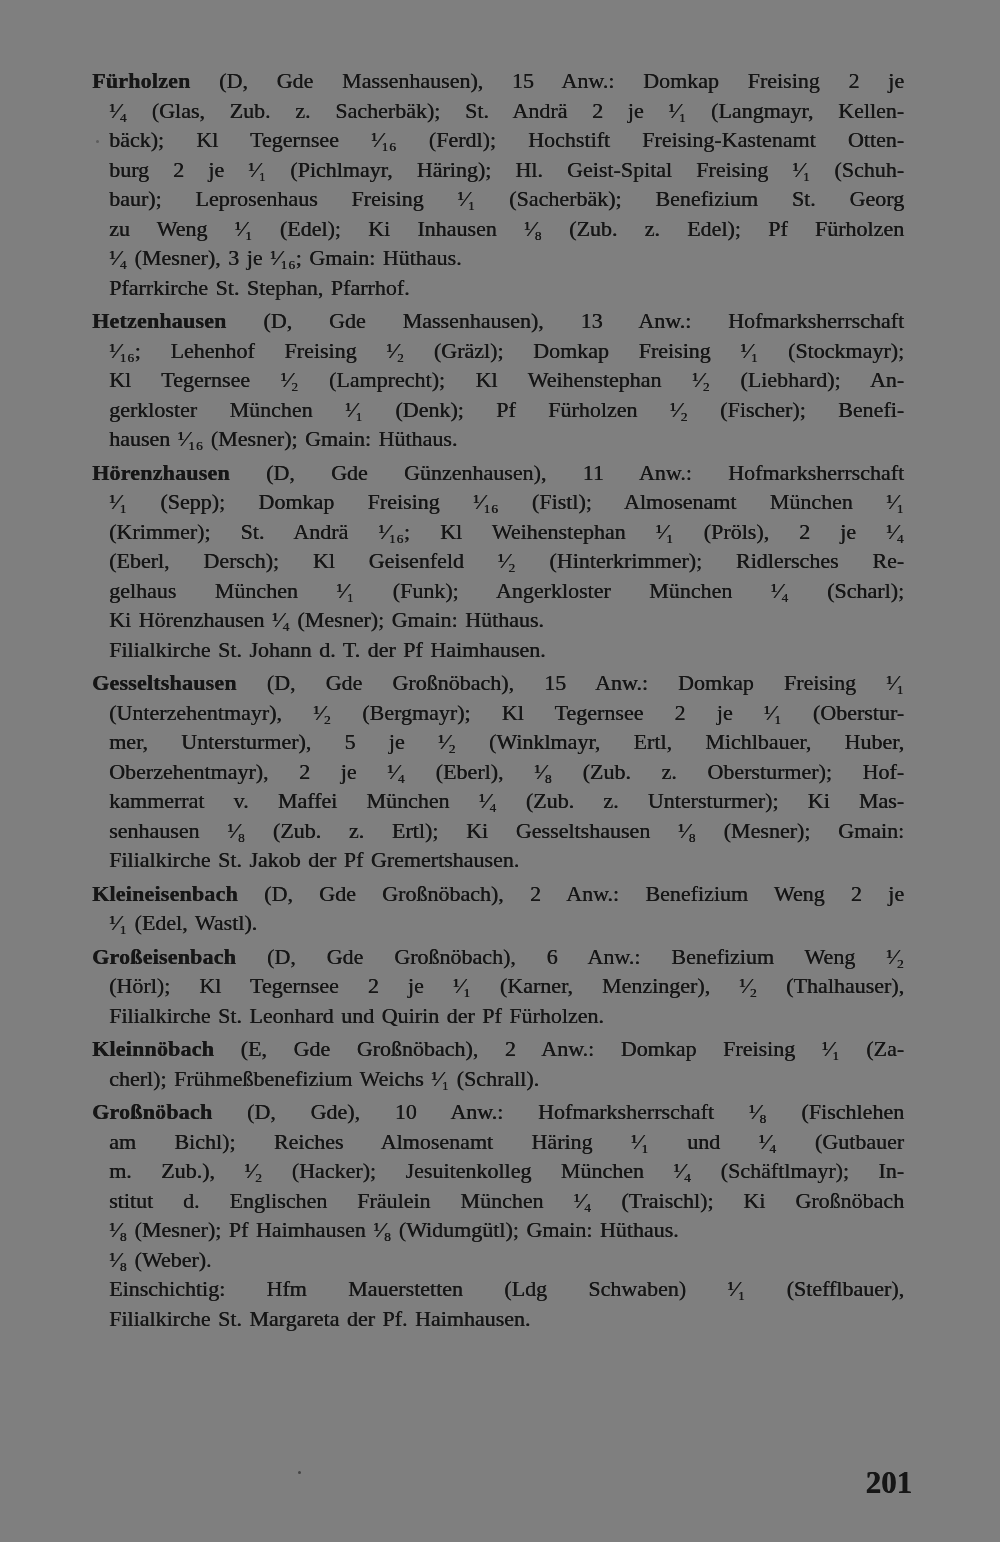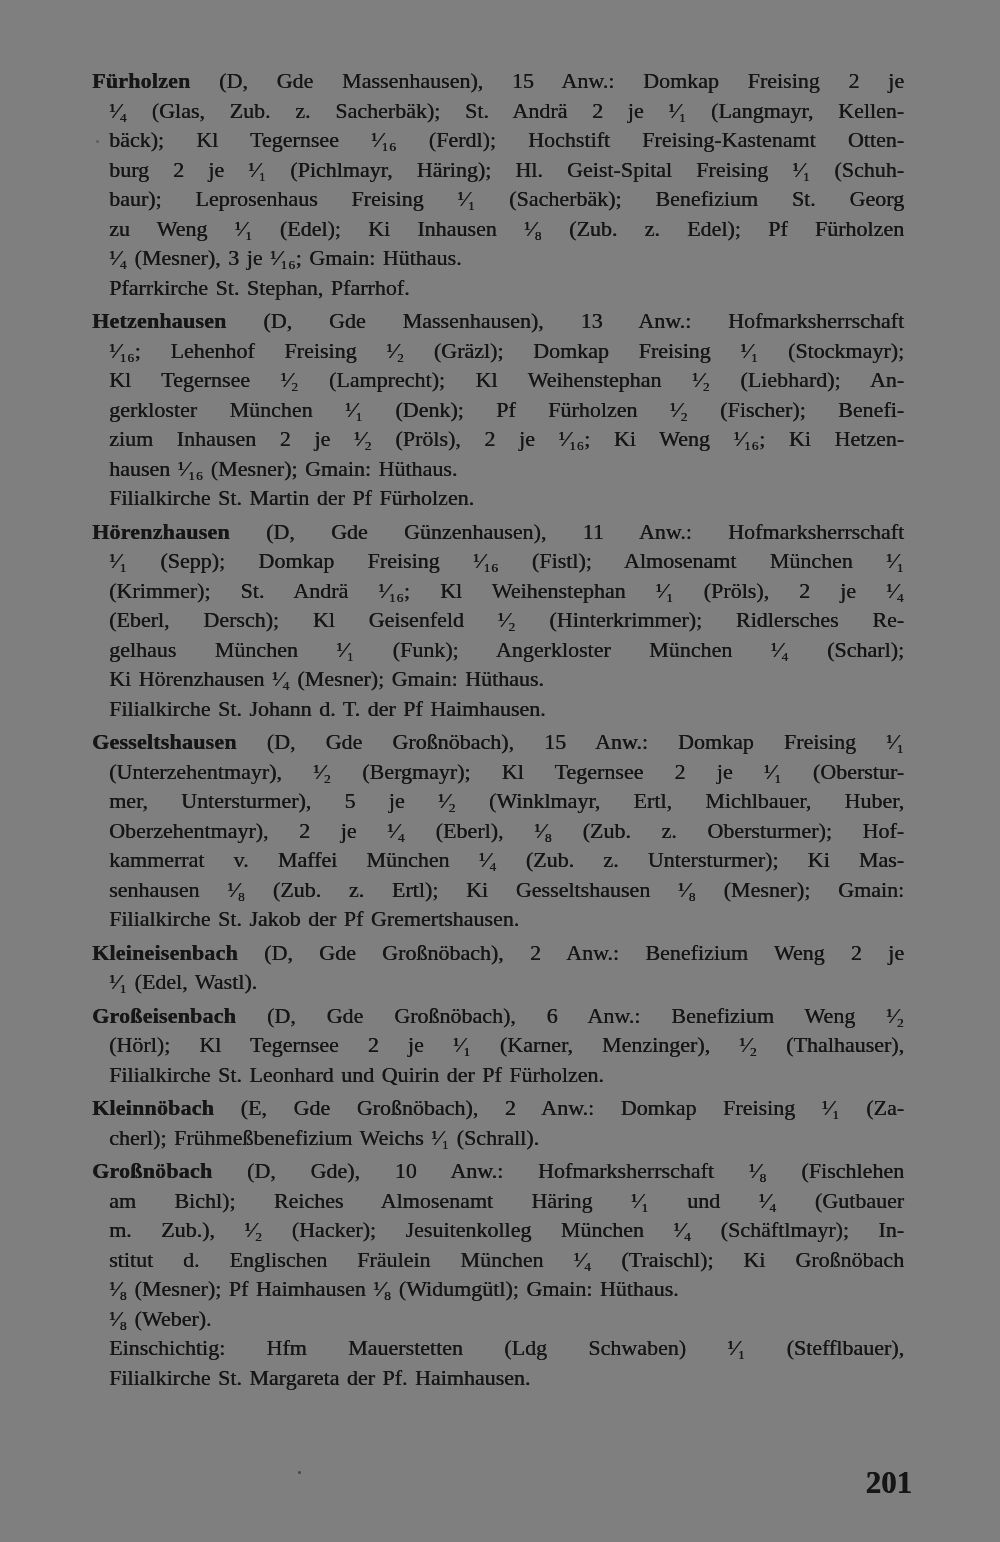--- a/index.html
+++ b/index.html
@@ -65,23 +65,21 @@
         <div class="line just">baur); Leprosenhaus Freising ¹⁄₁ (Sacherbäk); Benefizium St. Georg</div>
         <div class="line just">zu Weng ¹⁄₁ (Edel); Ki Inhausen ¹⁄₈ (Zub. z. Edel); Pf Fürholzen</div>
         <div class="line">¹⁄₄ (Mesner), 3 je ¹⁄₁₆; Gmain: Hüthaus.</div>
         <div class="line">Pfarrkirche St. Stephan, Pfarrhof.</div>
       </div>
       <div class="entry">
         <div class="line first just"><span class="headword">Hetzenhausen</span> (D, Gde Massenhausen), 13 Anw.: Hofmarksherrschaft</div>
         <div class="line just">¹⁄₁₆; Lehenhof Freising ¹⁄₂ (Gräzl); Domkap Freising ¹⁄₁ (Stockmayr);</div>
         <div class="line just">Kl Tegernsee ¹⁄₂ (Lamprecht); Kl Weihenstephan ¹⁄₂ (Liebhard); An-</div>
         <div class="line just">gerkloster München ¹⁄₁ (Denk); Pf Fürholzen ¹⁄₂ (Fischer); Benefi-</div>
-        <div class="line just">zium Inhausen 2 je ¹⁄₂ (Pröls), 2 je ¹⁄₁₆; Ki Weng ¹⁄₁₆; Ki Hetzen-</div>
         <div class="line">hausen ¹⁄₁₆ (Mesner); Gmain: Hüthaus.</div>
-        <div class="line">Filialkirche St. Martin der Pf Fürholzen.</div>
       </div>
       <div class="entry">
         <div class="line first just"><span class="headword">Hörenzhausen</span> (D, Gde Günzenhausen), 11 Anw.: Hofmarksherrschaft</div>
         <div class="line just">¹⁄₁ (Sepp); Domkap Freising ¹⁄₁₆ (Fistl); Almosenamt München ¹⁄₁</div>
         <div class="line just">(Krimmer); St. Andrä ¹⁄₁₆; Kl Weihenstephan ¹⁄₁ (Pröls), 2 je ¹⁄₄</div>
         <div class="line just">(Eberl, Dersch); Kl Geisenfeld ¹⁄₂ (Hinterkrimmer); Ridlersches Re-</div>
         <div class="line just">gelhaus München ¹⁄₁ (Funk); Angerkloster München ¹⁄₄ (Scharl);</div>
         <div class="line">Ki Hörenzhausen ¹⁄₄ (Mesner); Gmain: Hüthaus.</div>
         <div class="line">Filialkirche St. Johann d. T. der Pf Haimhausen.</div>
       </div>

